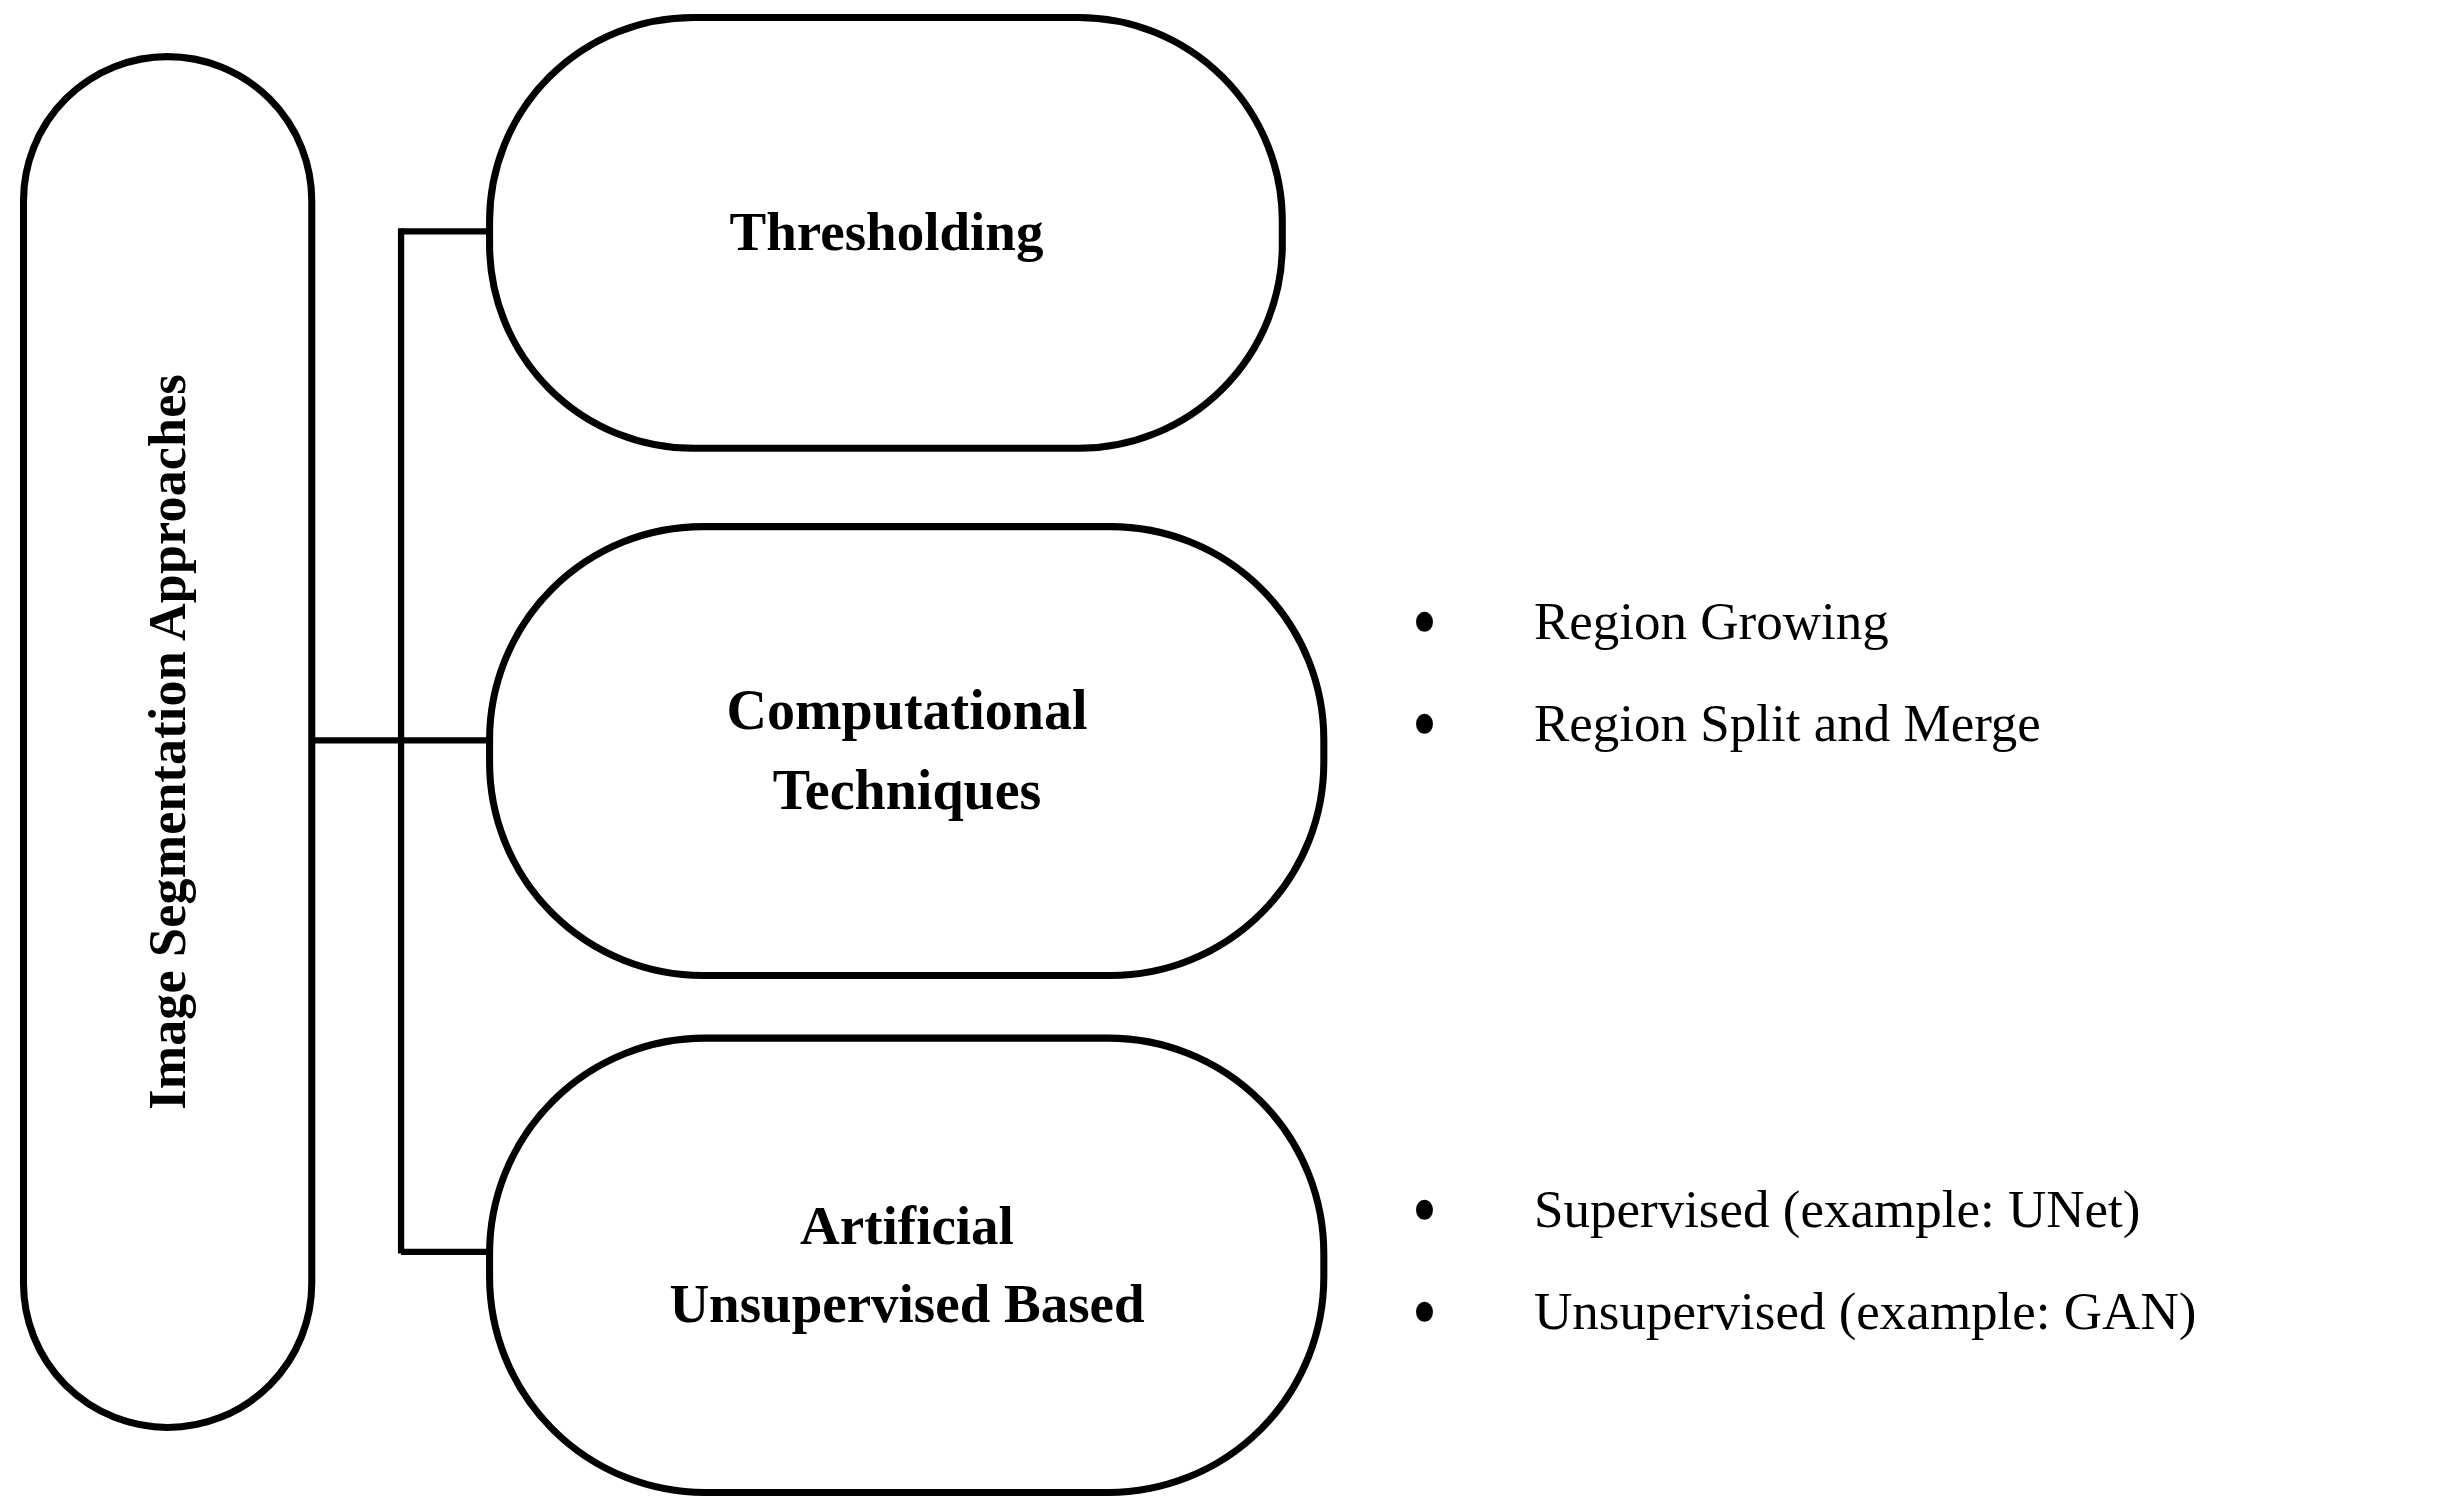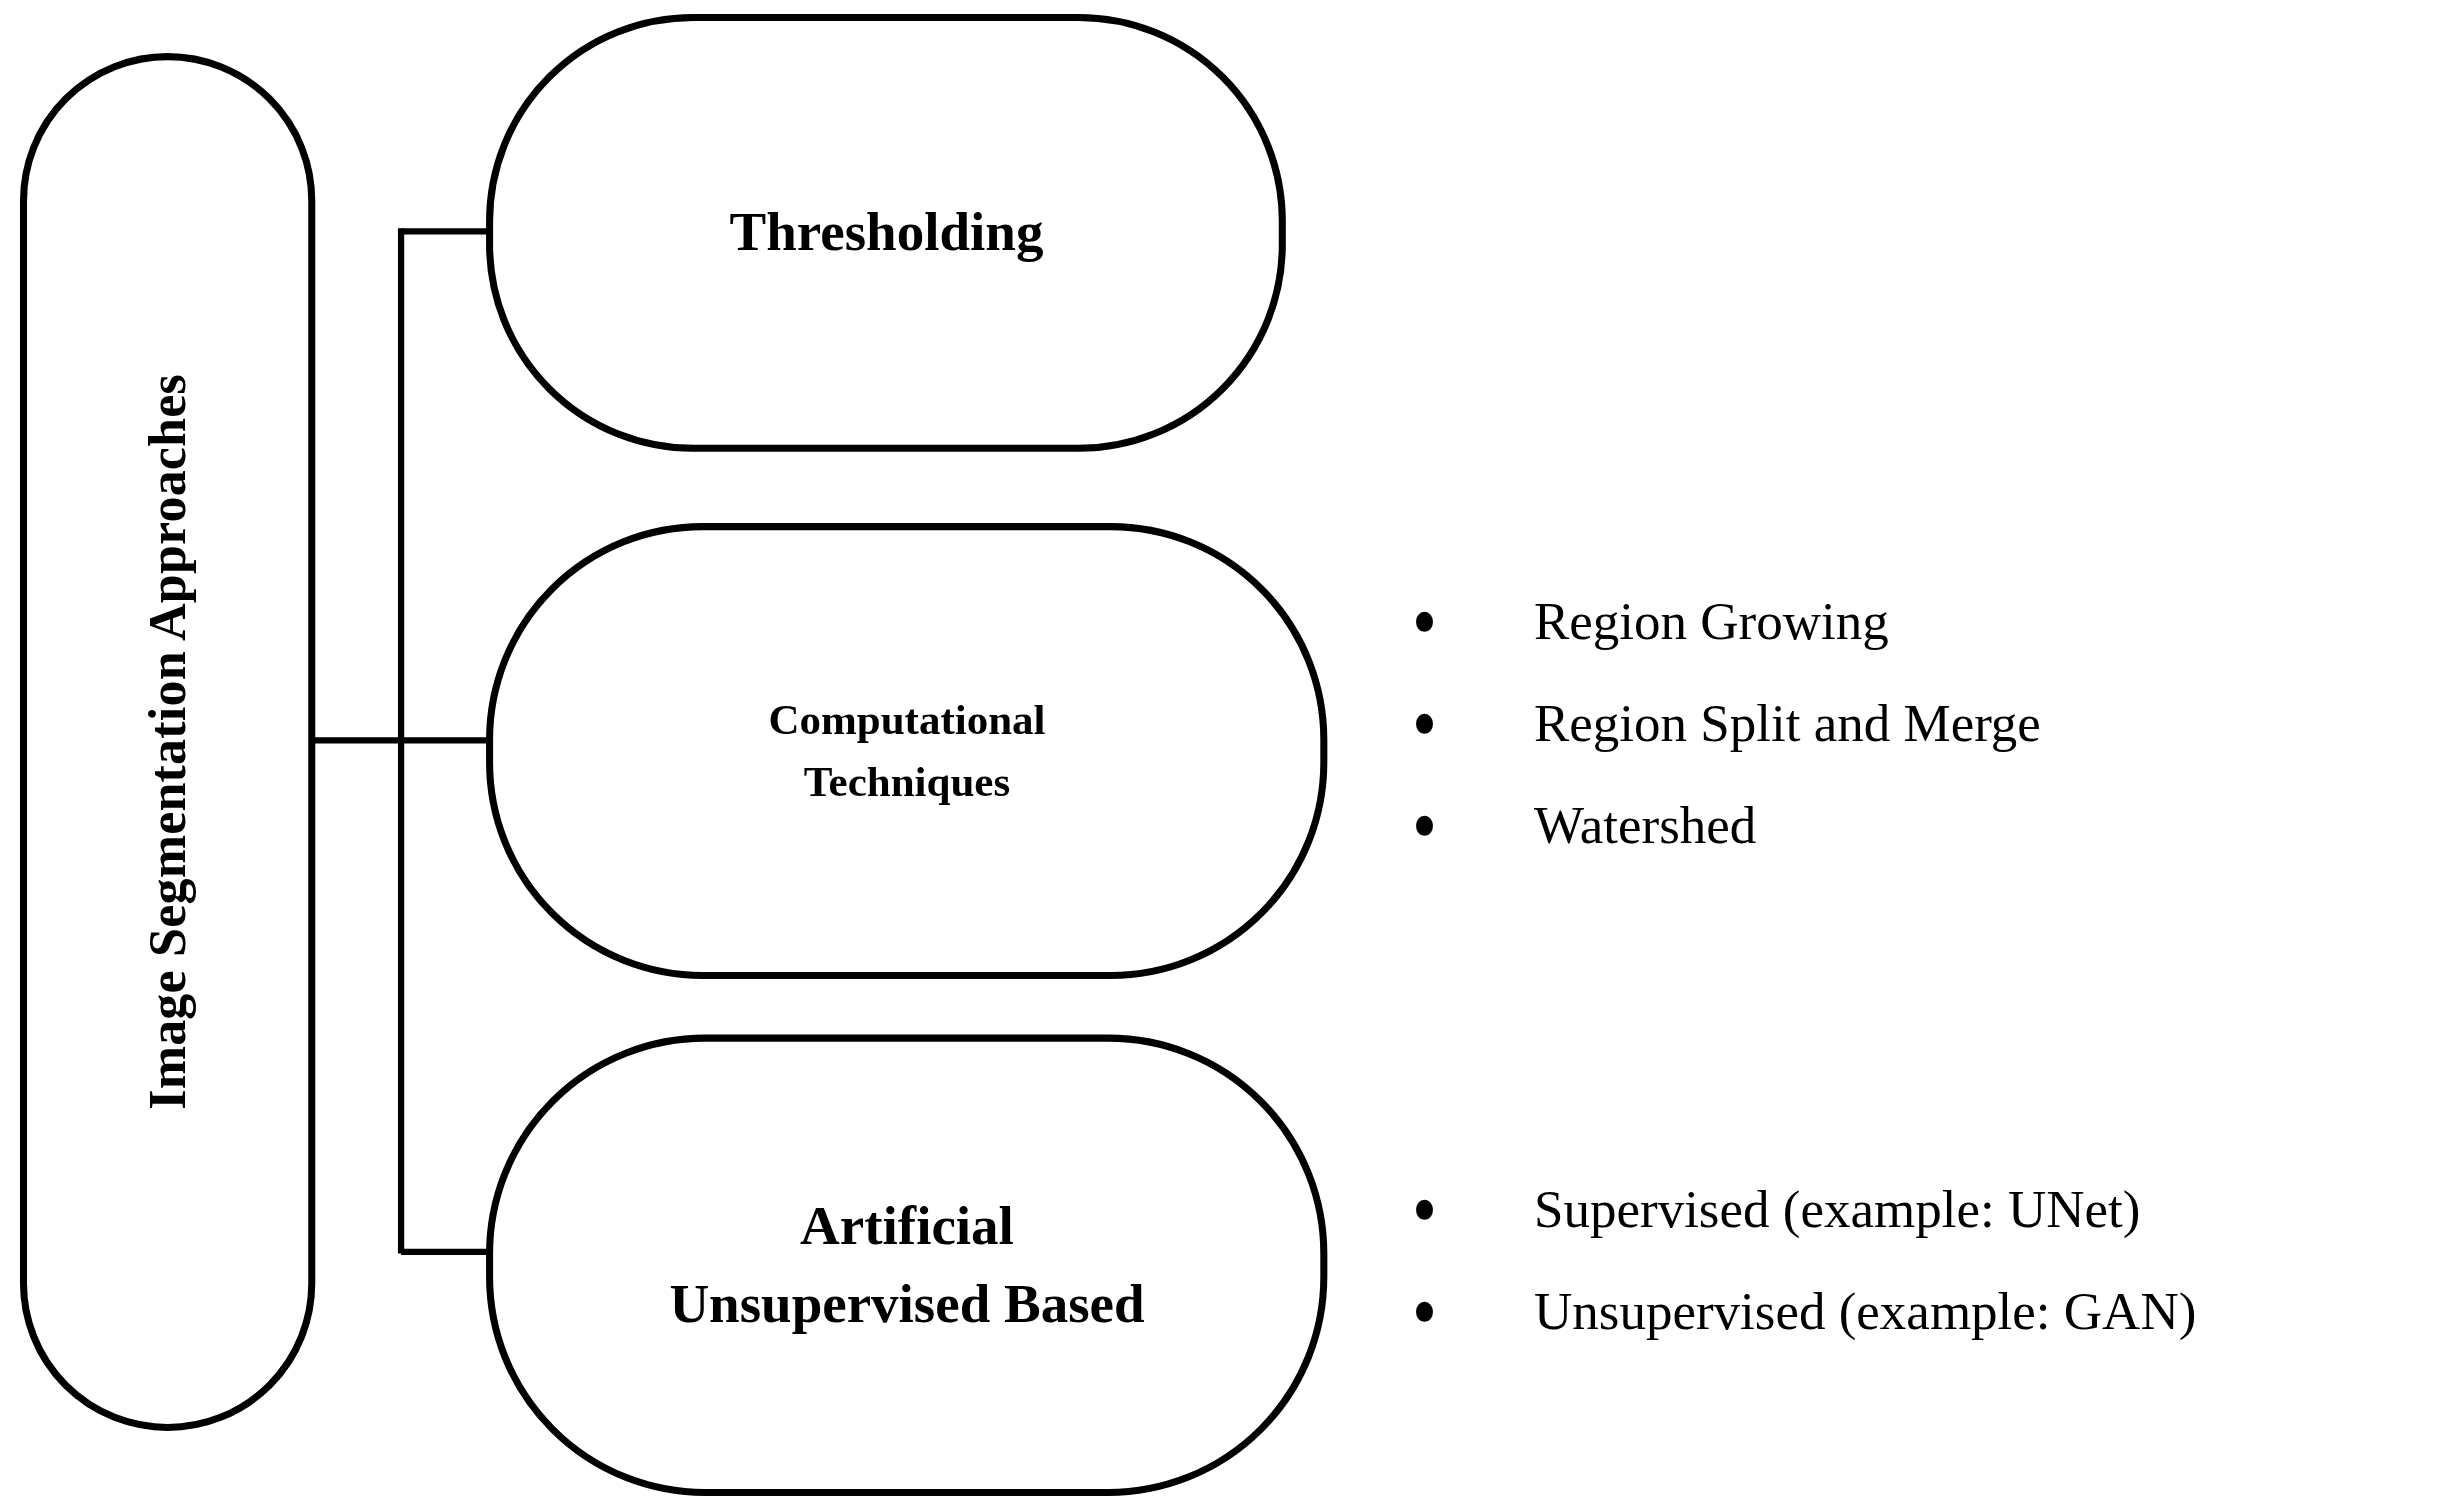--- a/index.html
+++ b/index.html
@@ -45,21 +45,21 @@
     height: 1371px;
     font-size: 52px;
   }
   #root-node-label .rot {
     transform: rotate(-90deg);
     white-space: nowrap;
     letter-spacing: 0.2px;
   }
   
   #node-0-label { left: 490px; top: 17px;   width: 793px; height: 431px; font-size: 55px; }
-  #node-1-label { left: 490px; top: 526px;  width: 834px; height: 449px; font-size: 43px; }
+  #node-1-label { left: 490px; top: 526px;  width: 834px; height: 449px; font-size: 56px; }
   #node-2-label { left: 490px; top: 1038px; width: 834px; height: 454px; font-size: 55px; }
 
   .bullet-list {
     position: absolute;
     margin: 0;
     padding: 0;
     list-style: none;
   }
   .bullet-list li {
     position: relative;
@@ -121,24 +121,20 @@
 
   <ul class="bullet-list" id="bullets-computational">
     <li>
       <span class="bullet-dot"></span>
       <span>Region Growing</span>
     </li>
     <li>
       <span class="bullet-dot"></span>
       <span>Region Split and Merge</span>
     </li>
-    <li>
-      <span class="bullet-dot"></span>
-      <span>Watershed</span>
-    </li>
   </ul>
 
   <ul class="bullet-list" id="bullets-ai">
     <li>
       <span class="bullet-dot"></span>
       <span>Supervised (example: UNet)</span>
     </li>
     <li>
       <span class="bullet-dot"></span>
       <span>Unsupervised (example: GAN)</span>

